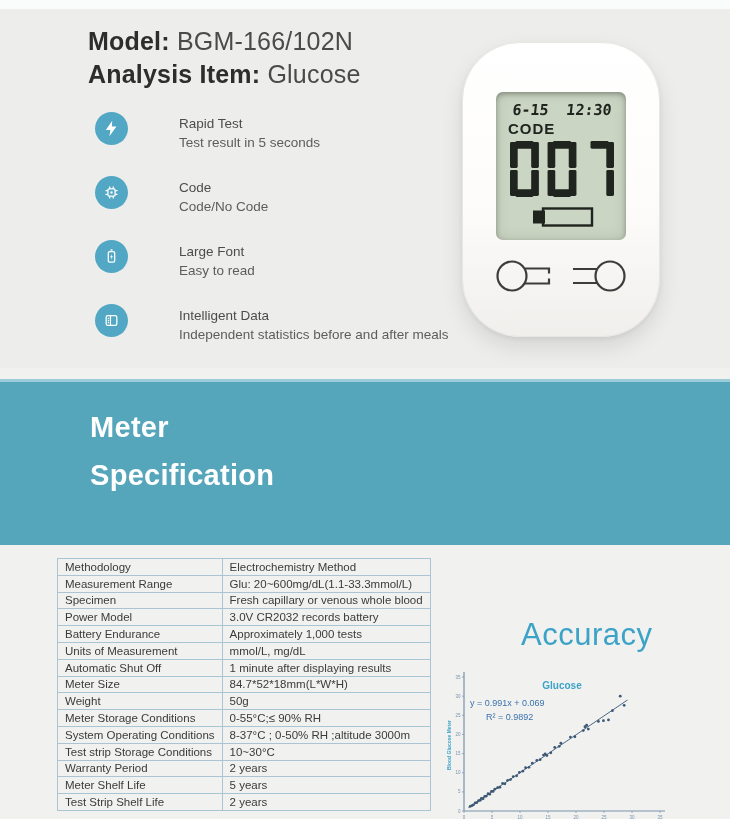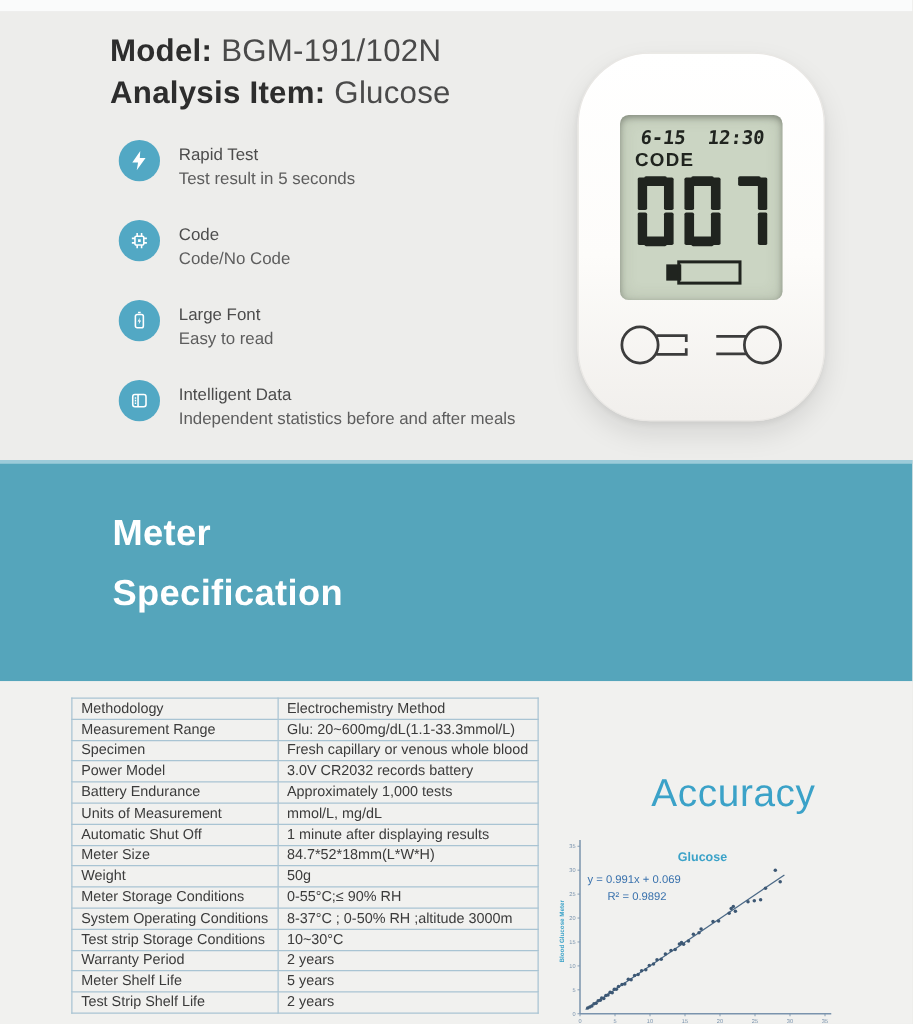--- a/index.html
+++ b/index.html
@@ -9,41 +9,41 @@
   
   .top-strip{height:9px;background:#fafbfb;}
   .hero{position:relative; height:359px; background:var(--hero-bg,#ededeb);}
   .model-block{position:absolute; left:88px; top:16px; font-size:25px; line-height:33px; color:#4a4a4a; letter-spacing:0.2px;}
   .model-block .lbl{font-weight:700; color:#2d2d2d;}
   .features{position:absolute; left:95px; top:103px; display:flex; flex-direction:column; gap:24px;}
   .feature{display:flex; gap:15px; align-items:flex-start;}
   .icon-circle{width:33px; height:33px; border-radius:50%; background:var(--icon-teal,#52a8c4);
                display:flex; align-items:center; justify-content:center; flex:0 0 33px;}
   .icon-circle svg{display:block;}
-  .f-text{padding-top:2px;}
+  .f-text{padding-top:2px;margin-left:36px;}
   .f-title{font-size:13.5px; color:#4c4c4c; line-height:19px;}
   .f-sub{font-size:13.5px; color:#5d5d5d; line-height:19px;}
   
   .device{position:absolute; left:462px; top:33px; width:196px; height:293px; border-radius:58px;
           background:linear-gradient(180deg,#ffffff 0%,#fdfcfa 55%,#f1efec 100%);
           border:1px solid #e9e7e4;
           box-shadow:0 10px 22px rgba(0,0,0,0.10), 0 2px 5px rgba(0,0,0,0.06);}
   .screen{position:absolute; left:33px; top:49px; width:130px; height:148px; border-radius:7px;
           background:var(--screen-bg,#cbd5c3);
           box-shadow:inset 0 2px 5px rgba(0,0,0,0.30), inset 0 0 14px rgba(70,80,60,0.18);}
   .dt-row{display:flex; justify-content:space-between; padding:9px 14px 0 17px;
           font-family:"DejaVu Sans Mono", monospace; font-weight:700; font-size:15px;
           color:#20241f; transform:skewX(-6deg);}
   .code-label{margin:1px 0 0 12px; font-size:15px; font-weight:700; letter-spacing:1px; color:#20241f;}
   .seg-display{width:104px; height:60px; margin:2px 0 0 14px;}
   .battery{width:62px; height:20px; display:block; margin:4px 0 0 36px;}
   .buttons{position:absolute; left:25px; top:213px; width:146px; height:40px;}
   
   .banner{height:142px; background:var(--accent-teal,#55a5bb); border-top:3px solid #9ccbd9;
-          padding:32px 0 0 90px; box-sizing:content-box;}
+          padding:21px 0 0 90px; box-sizing:content-box;margin-top:11px;}
   .banner div{color:#ffffff; font-size:29px; font-weight:700; line-height:48px; letter-spacing:0.3px;}
   
   .bottom{position:relative; height:306px; background:var(--bottom-bg,#f1f1ef);}
   .spec-table{position:absolute; left:57px; top:13px; width:364px; border-collapse:collapse;border-radius:29px;}
   .spec-table td{border:1px solid var(--table-border,#a9c4d3); height:15.8px; padding:0 7px;
                  font-size:11.5px; color:#3b3b3b; white-space:nowrap;}
   .spec-table td:first-child{width:157px;}
   .accuracy-title{position:absolute; left:521px; top:72px; font-size:31px; font-weight:500;
                   color:var(--heading-teal,#3ba2c8); letter-spacing:0.5px;}
   .chart{position:absolute; left:444px; top:120px; width:232px; height:162px;}
@@ -57,21 +57,21 @@
 
 <div class="page">
 
   <div class="top-strip"></div>
 
   <div class="hero">
 
     <div class="model-block">
       <div class="model-line">
         <span class="lbl">Model:</span>
-        <span class="val">BGM-191/102N</span>
+        <span class="val">BGM-166/102N</span>
       </div>
       <div class="model-line">
         <span class="lbl">Analysis Item:</span>
         <span class="val">Glucose</span>
       </div>
     </div>
 
     <div class="features">
 
       <div class="feature">

